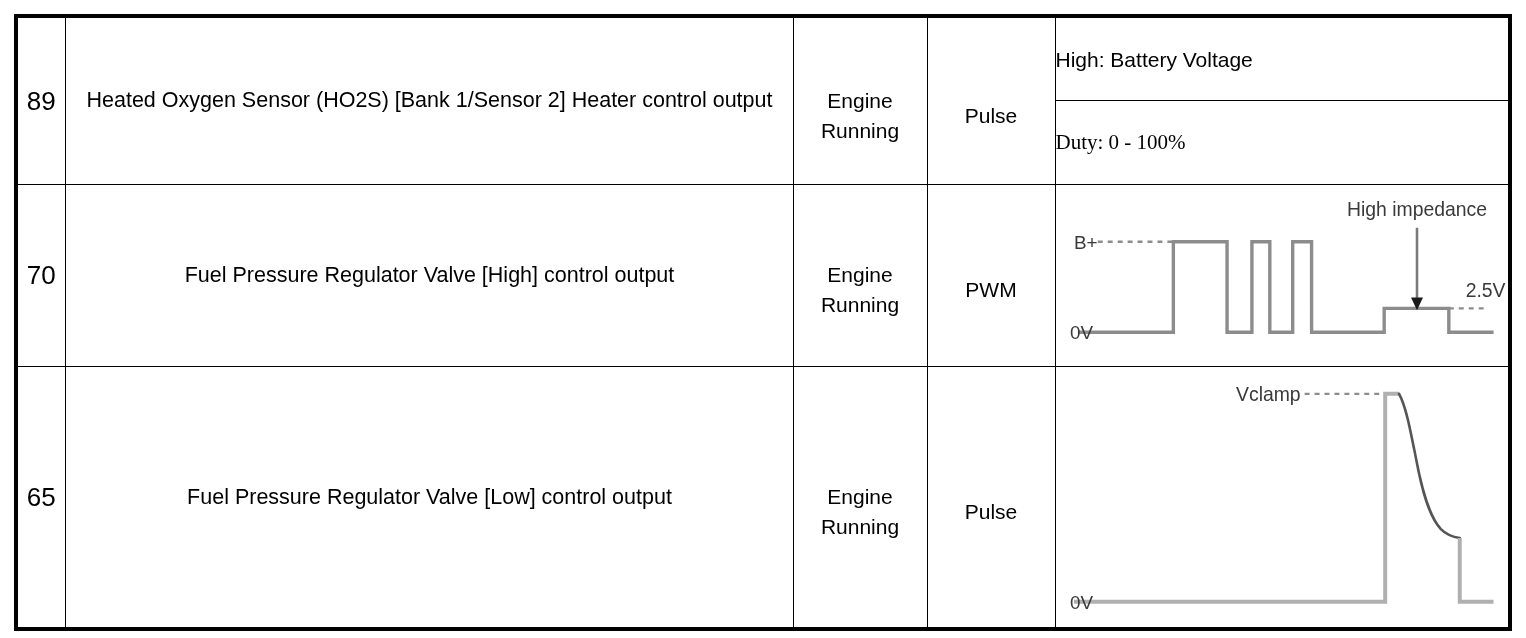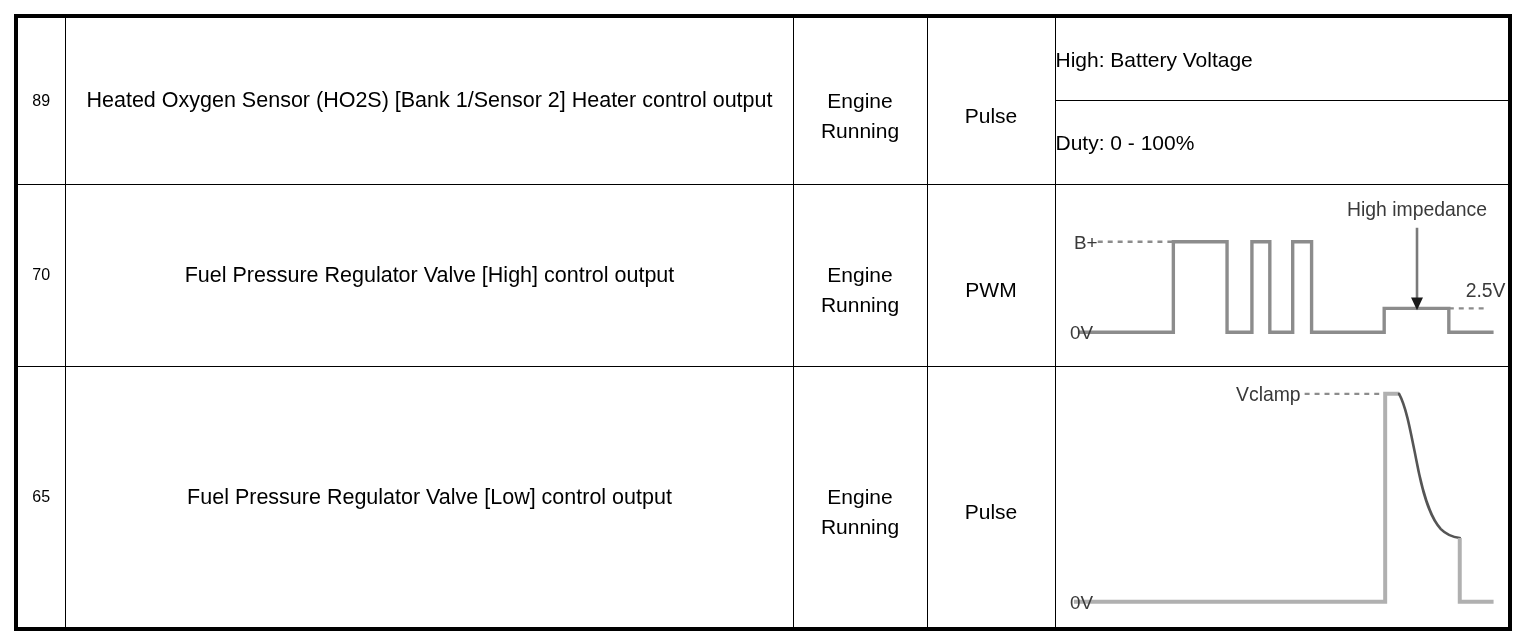--- a/index.html
+++ b/index.html
@@ -43,21 +43,21 @@
 
   
   col.c-num   { width: 49px;  }
   col.c-desc  { width: 728px; }
   col.c-cond  { width: 134px; }
   col.c-type  { width: 128px; }
   col.c-sig   { width: 455px; }
 
   .cell-num {
     text-align: center;
-    font-size: 16px;
+    font-size: 26px;
     line-height: 1.25;
   }
   .cell-desc {
     text-align: center;
     font-size: 21.5px;
     line-height: 1.42;
     padding: 0 8px 0 9px !important;
   }
   .cell-cond, .cell-type {
     text-align: center;
@@ -77,21 +77,21 @@
     table-layout: fixed;
   }
   table.spec-list td {
     border: 0;
     border-bottom: 1px solid #000000;
     font-size: 21px;
     height: 41.5px;
     line-height: 1.2;
     padding: 0;
   }
-  table.spec-list tr:last-child td { border-bottom: 0; }
+  table.spec-list tr:last-child td { border-bottom: 0; font-family: Liberation Serif, serif; }
 
   .wave-wrap {
     position: relative;
     width: 100%;
     height: 100%;
   }
   .wave-wrap svg { display: block; width: 100%; height: 100%; }
 </style>
 </head>
 <body>

